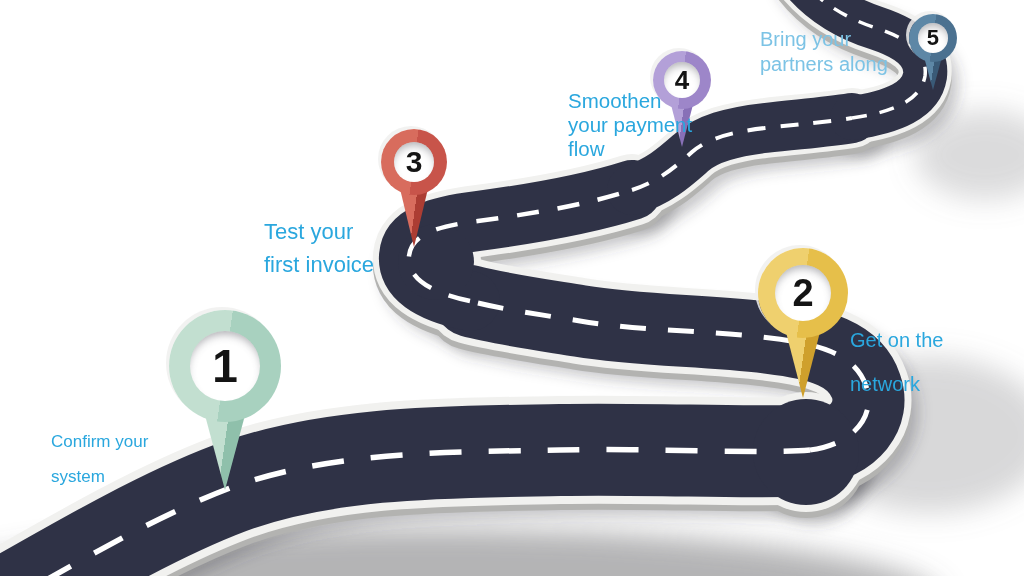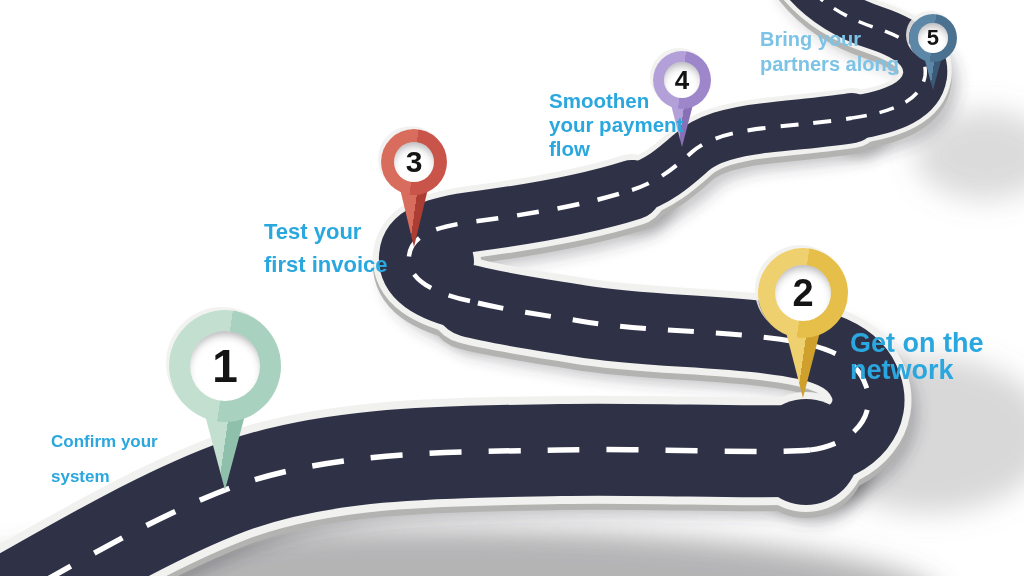--- a/index.html
+++ b/index.html
@@ -53,27 +53,27 @@
   .pin-2 .num{font-size:38px;}
   .pin-3{left:381px; top:129px; width:66px;  height:118px; --d:66px;}
   .pin-3 .num{font-size:30px;}
   .pin-4{left:653px; top:51px;  width:58px;  height:96px;  --d:58px;}
   .pin-4 .num{font-size:26px;}
   .pin-5{left:909px; top:14px;  width:48px;  height:76px;  --d:48px;}
   .pin-5 .num{font-size:22px;}
 
   
   .step-label{
-    position:absolute; z-index:6; font-weight:bold;
+    position:absolute; z-index:6; font-weight:normal;
     color:var(--accent_label); white-space:pre-line;
   }
   .label-1{left:51px;  top:424px; font-size:17px;   line-height:35px;}
-  .label-2{left:850px; top:318px; font-size:27px;   line-height:27px;margin-top:12px;}
+  .label-2{left:850px; top:318px; font-size:20px;   line-height:44px;}
   .label-3{left:264px; top:215px; font-size:22px;   line-height:33px;}
-  .label-4{left:549px; top:89px;  font-size:20.5px; line-height:24px;}
+  .label-4{left:568px; top:89px;  font-size:20.5px; line-height:24px;}
   .label-5{left:760px; top:27px;  font-size:20px;   line-height:25px; color:var(--overlay_label);}
 </style>
 </head>
 <body>
 
 <div class="stage">
 
   <svg width="1024" height="576" viewBox="0 0 1024 576">
     <defs>
       <path id="seg1" d="M -60 640 C 40 585 140 522 230 488 C 330 451 450 452 560 450 C 650 448 760 454 810 450"></path>

